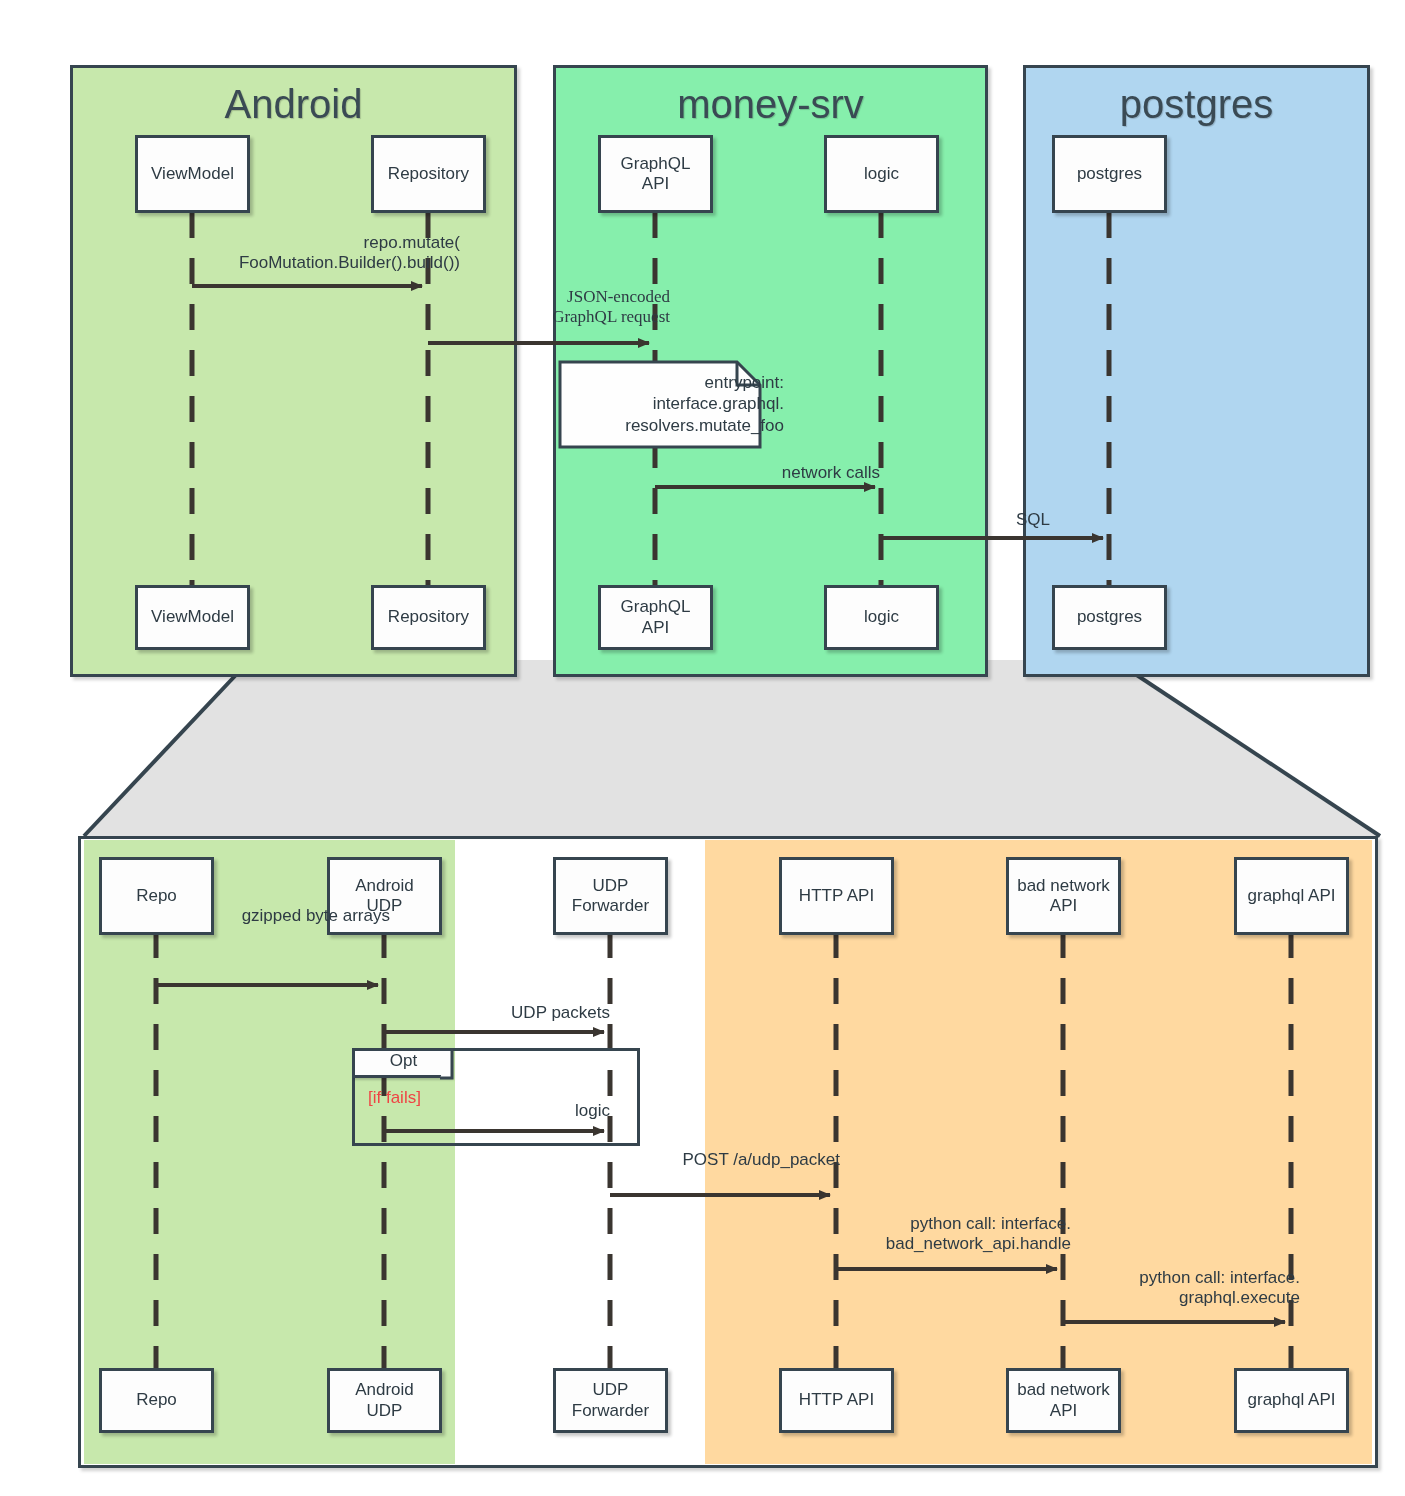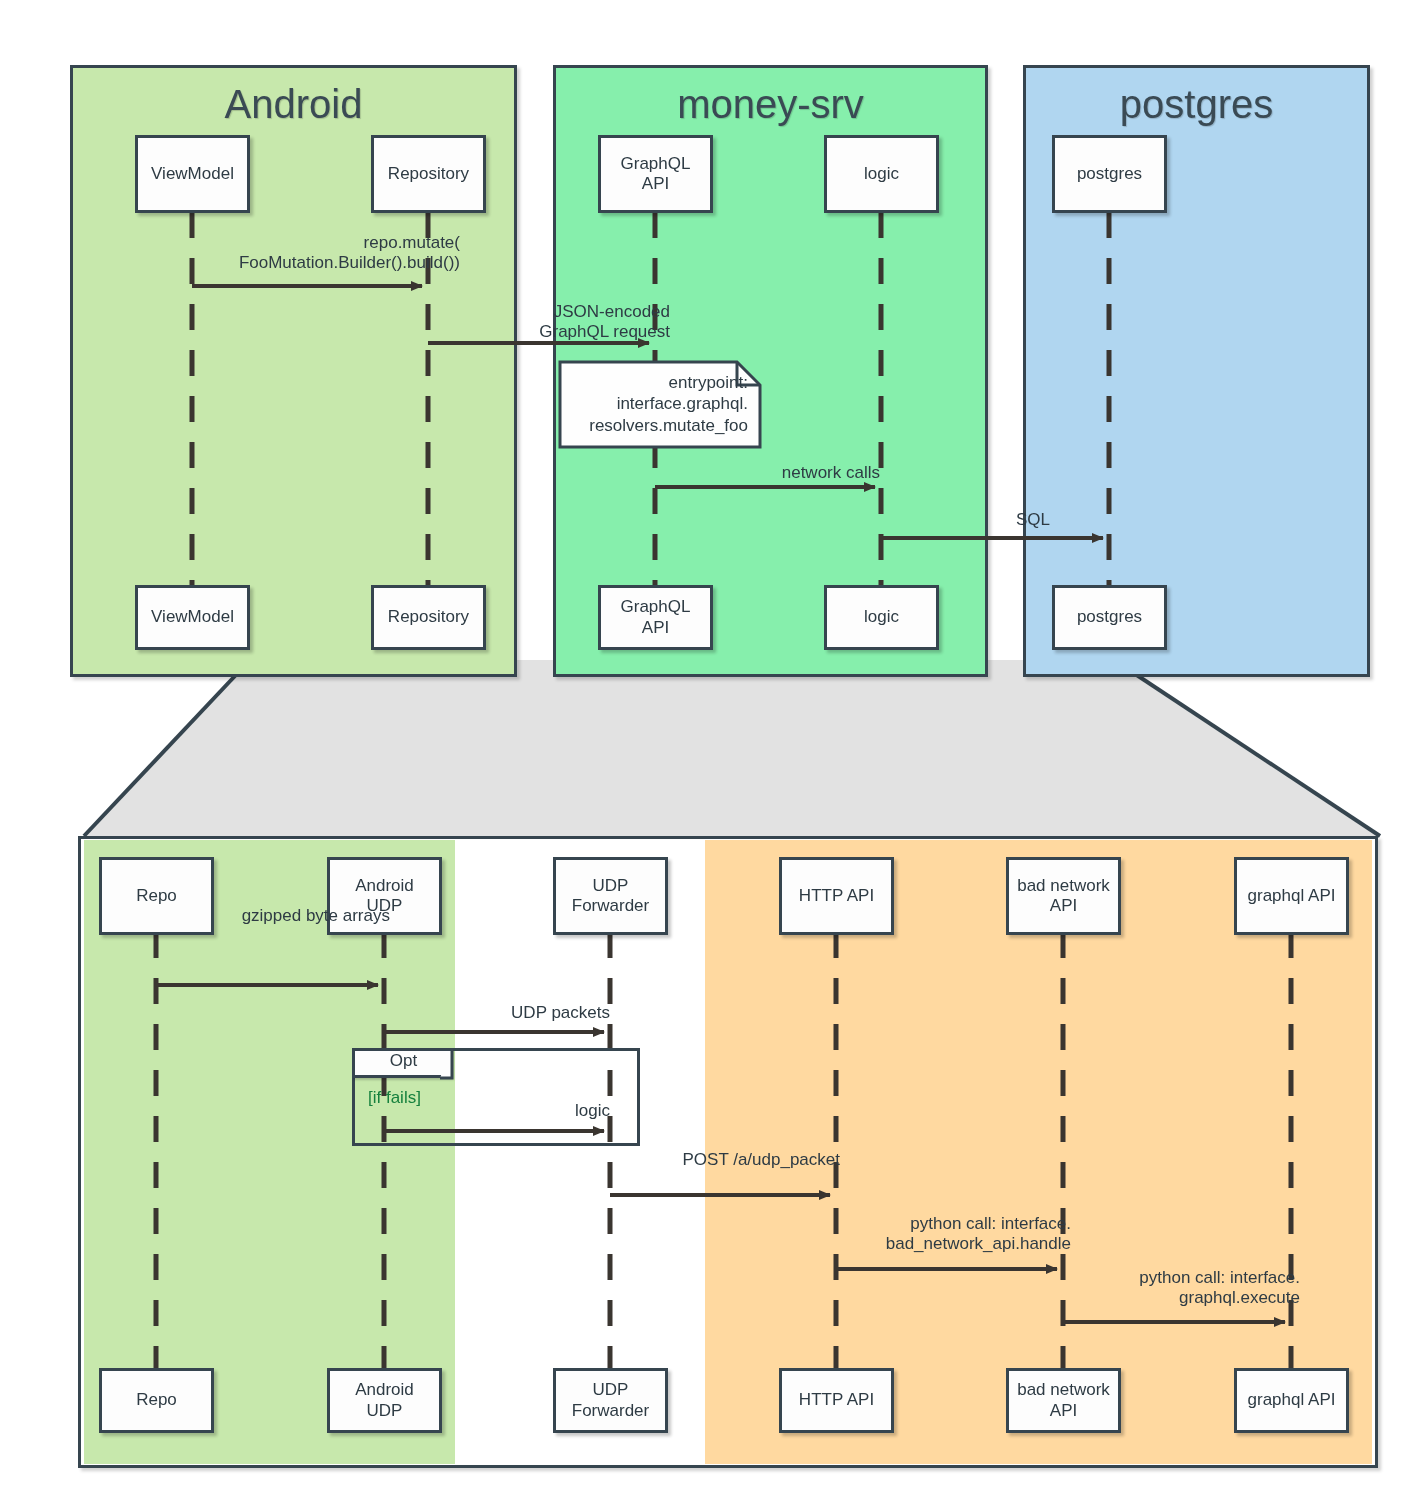--- a/index.html
+++ b/index.html
@@ -20,21 +20,21 @@
         font-size:17px;color:#2e3b44;
         box-shadow:3px 3px 3px rgba(0,0,0,.22);}
   .msg{position:absolute;text-align:right;font-size:17px;line-height:1.2;
        color:#2e3b44;white-space:pre-line;}
   .frag{position:absolute;box-sizing:border-box;border:3px solid #36454f;
         background:transparent;}
   .fraglabel{position:absolute;box-sizing:border-box;background:#fdfdfd;
              border:3px solid #36454f;border-right:none;
              font-size:17px;display:flex;justify-content:center;
              box-shadow:2px 2px 2px rgba(0,0,0,.2);}
-  .fragcond{position:absolute;font-size:17px;color:#15803d;}
+  .fragcond{position:absolute;font-size:17px;color:#ef4444;}
 </style>
 </head>
 <body>
 
 <div id="stage">
 
   <svg class="layer" style="z-index:0">
     <polygon points="250,660 1114,660 1380,836 84,836" fill="#e2e2e2" stroke="none"></polygon>
     <line x1="250" y1="660" x2="84" y2="836" stroke="#36454f" stroke-width="4"></line>
     <line x1="1114" y1="660" x2="1380" y2="836" stroke="#36454f" stroke-width="4"></line>
@@ -109,32 +109,32 @@
   </div>
   <div class="lbox" style="left:824px;top:585px;width:115px;height:65px;z-index:4">
     <span>logic</span>
   </div>
   <div class="lbox" style="left:1052px;top:585px;width:115px;height:65px;z-index:4">
     <span>postgres</span>
   </div>
 
   <div class="msg" style="left: 170px; top: 233px; width: 290px; z-index: 5; white-space: pre-line;">repo.mutate(
 FooMutation.Builder().build())</div>
-  <div class="msg" style="left: 430px; top: 302px; width: 240px; z-index: 5; white-space: pre-line;">JSON-encoded
+  <div class="msg" style="left: 430px; top: 287px; width: 240px; z-index: 5; white-space: pre-line; font-family: Liberation Serif, serif;">JSON-encoded
 GraphQL request</div>
   <div class="msg" style="left:660px;top:463px;width:220px;z-index:5">network calls</div>
   <div class="msg" style="left:930px;top:510px;width:120px;z-index:5">SQL</div>
 
   <svg class="layer" style="z-index:6">
     <g>
       <path d="M560,362 L737,362 L760,385 L760,447 L560,447 Z" fill="#fefefe" stroke="#36454f" stroke-width="3"></path>
       <path d="M737,362 L737,385 L760,385" fill="none" stroke="#36454f" stroke-width="3"></path>
     </g>
   </svg>
-  <div class="msg" style="left: 560px; top: 372px; width: 188px; z-index: 7; line-height: 1.25; white-space: pre-line;">entrypoint:
+  <div class="msg" style="left: 560px; top: 372px; width: 188px; z-index: 7; line-height: 1.25; white-space: pre-line; padding-left: 36px;">entrypoint:
 interface.graphql.
 resolvers.mutate_foo</div>
 
   <div class="panel" style="left:78px;top:836px;width:1300px;height:632px;background:#ffffff;z-index:1"></div>
 
   <div class="panel" style="left:84px;top:840px;width:371px;height:624px;background:#c7e8ac;border:none;box-shadow:none;z-index:2"></div>
   <div class="panel" style="left:705px;top:840px;width:667px;height:624px;background:#ffd9a0;border:none;box-shadow:none;z-index:2"></div>
 
   <svg class="layer" style="z-index:3">
     <g stroke="#3a3530" stroke-width="5" stroke-dasharray="26,20" stroke-linecap="butt">

